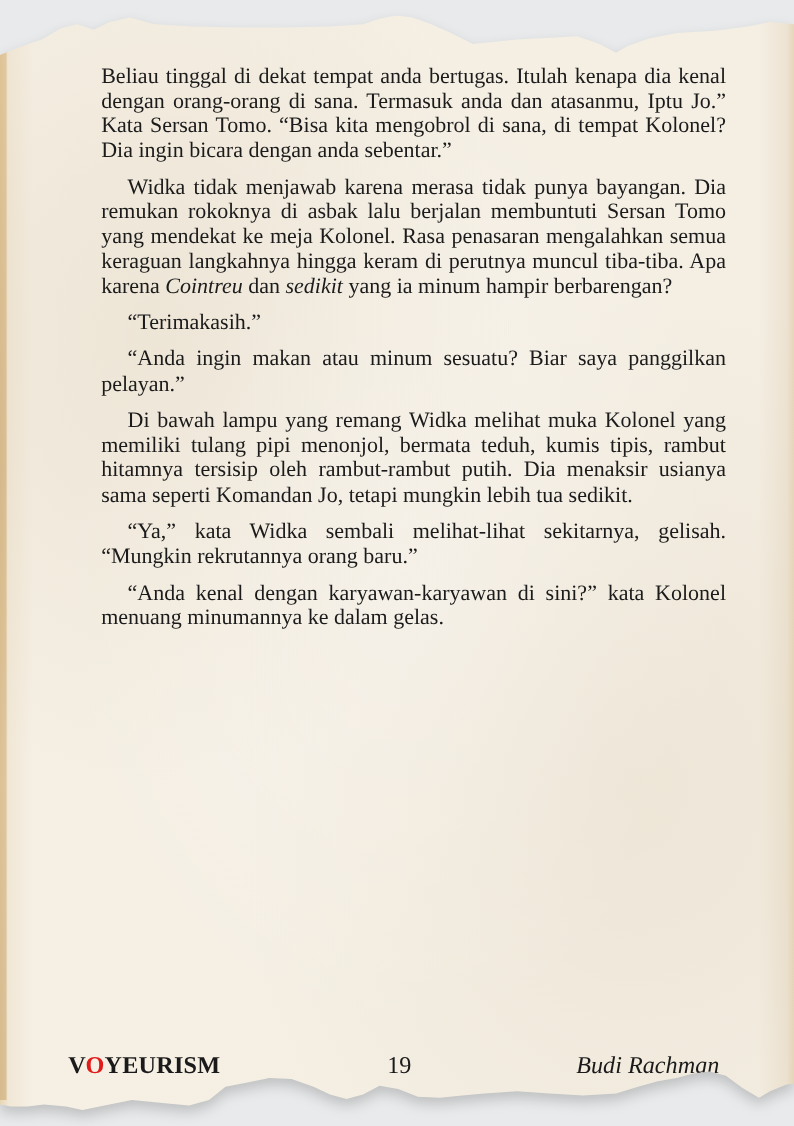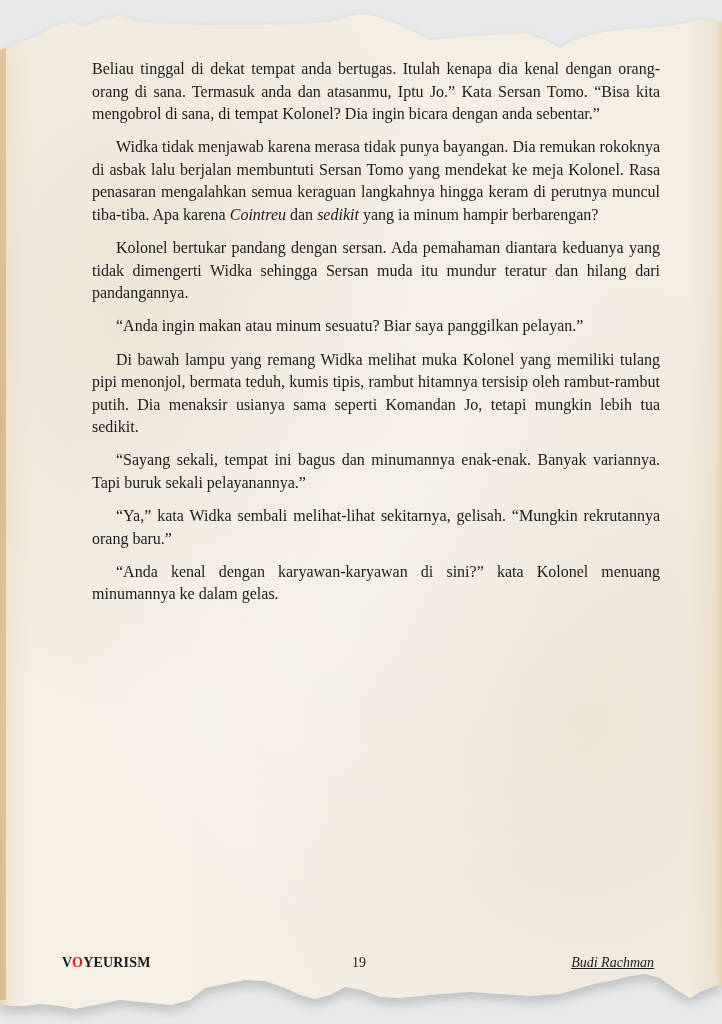--- a/index.html
+++ b/index.html
@@ -56,21 +56,21 @@
       height: 960px;
       background: linear-gradient(180deg, #d7b57e, #caa36a 40%, #d3b07a 70%, #c9a46d);
       opacity: 0.55;
     }
     .content {
       position: absolute;
       left: 92px;
       top: 58px;
       width: 568px;
       color: #1b1b1b;
-      font-size: 16px;
+      font-size: 20px;
       line-height: 22.6px;
       text-align: justify;
     }
     .para {
       margin: 0 0 10.5px 0;
       text-indent: 24px;
     }
     .para.first {
       text-indent: 0;
     }
@@ -80,21 +80,21 @@
     .para em {
       font-style: italic;
       margin-top: 33px;
     }
     .footer {
       position: absolute;
       top: 955px;
       left: 62px;
       width: 592px;
       height: 24px;
-      font-size: 14px;
+      font-size: 22px;
       color: #1a1a1a;
     }
     .footer-title {
       position: absolute;
       left: 0;
       top: 0;
       font-weight: bold;
       letter-spacing: 0.2px;
     }
     .footer-title .accent {
@@ -105,37 +105,35 @@
       left: 290px;
       top: 0;
       width: 30px;
       text-align: left;
     }
     .footer-author {
       position: absolute;
       right: 0;
       top: 0;
       font-style: italic;
-      text-decoration: underline;
     }
   </style>
 </head>
 <body>
 
 <div class="page-shadow">
   <div class="paper">
     <div class="left-stain"></div>
 
     <div class="content">
       <p class="para first">Beliau tinggal di dekat tempat anda bertugas. Itulah kenapa dia kenal dengan orang-orang di sana. Termasuk anda dan atasanmu, Iptu Jo.” Kata Sersan Tomo. “Bisa kita mengobrol di sana, di tempat Kolonel? Dia ingin bicara dengan anda sebentar.”</p>
       <p class="para"><span>Widka tidak menjawab karena merasa tidak punya bayangan. Dia remukan rokoknya di asbak lalu berjalan membuntuti Sersan Tomo yang mendekat ke meja Kolonel. Rasa penasaran mengalahkan semua keraguan langkahnya hingga keram di perutnya muncul tiba-tiba. Apa karena </span><em>Cointreu</em><span> dan </span><em>sedikit</em><span> yang ia minum hampir berbarengan?</span></p>
-      <p class="para">Kolonel bertukar pandang dengan sersan. Ada pemahaman diantara keduanya yang tidak dimengerti Widka sehingga Sersan muda itu mundur teratur dan hilang dari pandangannya.</p>
+      <p class="para">“Terimakasih.”</p>
       <p class="para">“Anda ingin makan atau minum sesuatu? Biar saya panggilkan pelayan.”</p>
       <p class="para">Di bawah lampu yang remang Widka melihat muka Kolonel yang memiliki tulang pipi menonjol, bermata teduh, kumis tipis, rambut hitamnya tersisip oleh rambut-rambut putih. Dia menaksir usianya sama seperti Komandan Jo, tetapi mungkin lebih tua sedikit.</p>
-      <p class="para">“Sayang sekali, tempat ini bagus dan minumannya enak-enak. Banyak variannya. Tapi buruk sekali pelayanannya.”</p>
       <p class="para">“Ya,” kata Widka sembali melihat-lihat sekitarnya, gelisah. “Mungkin rekrutannya orang baru.”</p>
       <p class="para last">“Anda kenal dengan karyawan-karyawan di sini?” kata Kolonel menuang minumannya ke dalam gelas.</p>
     </div>
 
     <div class="footer">
       <div class="footer-title"><span>V</span><span class="accent">O</span><span>YEURISM</span></div>
       <div class="footer-page">19</div>
       <div class="footer-author">Budi Rachman</div>
     </div>
   </div>

